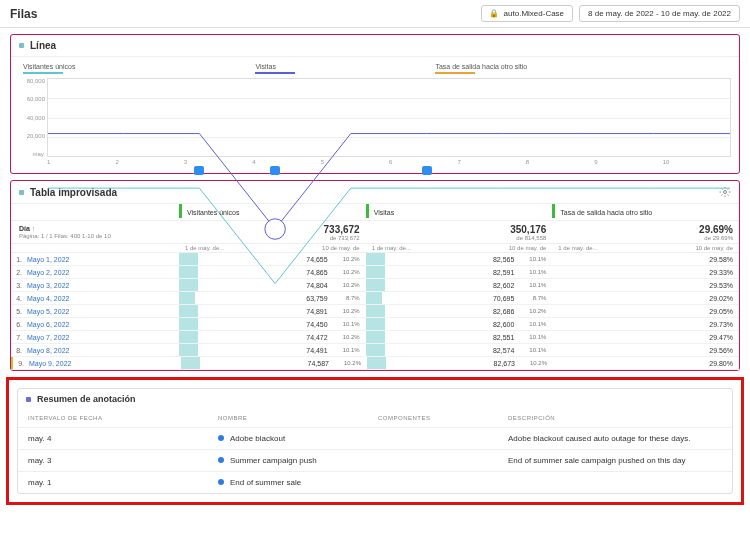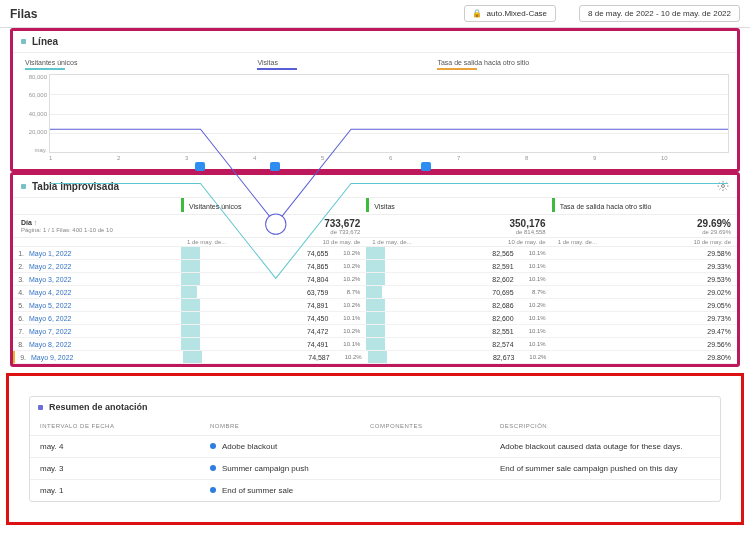--- a/index.html
+++ b/index.html
@@ -1,21 +1,21 @@
 <!DOCTYPE html>
 <html><head>
 <meta charset="utf-8">
 <style>
   * { box-sizing: border-box; margin: 0; padding: 0; }
   body { font-family: Arial, sans-serif; font-size: 9px; color: #333; background: #fff; width: 750px; }
   .top-bar { display: flex; align-items: center; justify-content: space-between; padding: 5px 10px; border-bottom: 1px solid #ddd; }
   .top-bar h1 { font-size: 12px; font-weight: bold; }
-  .top-right { display: flex; gap: 23px; align-items: center; }
+  .top-right { display: flex; gap: 6px; align-items: center; }
   .pill { border: 1px solid #ccc; border-radius: 3px; padding: 3px 8px; font-size: 8px; display: inline-flex; align-items: center; gap: 4px; background: #fff; }
-  .panel { border: 3px solid #be185d; margin: 0 10px; border-radius: 3px; }
+  .panel { border: 1px solid #be185d; margin: 6px 10px; border-radius: 3px; }
   .panel-hdr { display: flex; align-items: center; gap: 6px; padding: 5px 8px; border-bottom: 1px solid #eee; }
   .panel-hdr .dot { width: 5px; height: 5px; background: #7ac0c8; border-radius: 1px; }
   .panel-hdr b { font-size: 10px; }
   .panel-hdr .spacer { flex: 1; }
   .gear { width: 12px; height: 12px; color: #888; }
   
   .legend { display: flex; gap: 60px; padding: 6px 12px 0; font-size: 7px; }
   .leg-item span { color:#555; }
   .leg-item .line { display:block; width: 40px; height: 2px; margin-top:2px; }
   .leg1 { background:#5fc6cf; }
@@ -47,26 +47,26 @@
   .range-row .rc { flex:1; display:flex; justify-content:space-between; padding:1px 6px; }
   .data-row { display:flex; align-items:center; border-bottom:1px solid #f1f1f1; font-size:7px; height:13px; }
   .data-row .idx { width:14px; text-align:right; padding-right:3px; color:#666; }
   .data-row .day { width:154px; color:#3373c4; padding-left:2px; }
   .dcell { flex:1; position:relative; display:flex; align-items:center; justify-content:flex-end; padding-right:6px; height:100%; }
   .bar-bg { position:absolute; left:0; top:0; bottom:0; background:#aee1e2; opacity:0.9; }
   .val { position:relative; z-index:2; }
   .pct { position:relative; z-index:2; color:#777; font-size:6px; margin-left:4px; width:28px; text-align:right; }
   .yellow-edge { border-left:2px solid #e2b62d; }
   
-  .annot-wrap { border:3px solid #d11; margin:6px 6px; padding:20px; }
+  .annot-wrap { border:3px solid #d11; margin:6px 6px; padding:8px; }
   .annot-panel { border:1px solid #ddd; border-radius:3px; }
   .annot-hdr { display:flex; align-items:center; gap:6px; padding:5px 8px; }
   .annot-hdr .dot { width:5px; height:5px; background:#6a6fd8; border-radius:1px; }
   .atable-head { display:flex; font-size:6px; color:#888; text-transform:uppercase; padding:6px 10px; letter-spacing:0.5px; }
-  .ac1 { width:170px; } .ac2 { width:160px; } .ac3 { width:130px; } .ac4 { flex:1; }
+  .ac1 { width:190px; } .ac2 { width:160px; } .ac3 { width:130px; } .ac4 { flex:1; }
   .arow { display:flex; align-items:center; padding:6px 10px; border-top:1px solid #eee; font-size:8px; }
   .arow .bullet { display:inline-block; width:6px; height:6px; border-radius:50%; background:#2e7de0; margin-right:6px; }
   .lock-icon::before { content:"🔒"; font-size:8px; }
 </style>
 </head>
 <body>
 
 <div class="top-bar">
   <h1>Filas</h1>
   <div class="top-right">
@@ -349,21 +349,21 @@
       <div class="ac1">INTERVALO DE FECHA</div>
       <div class="ac2">NOMBRE</div>
       <div class="ac3">COMPONENTES</div>
       <div class="ac4">DESCRIPCIÓN</div>
     </div>
     <div id="annot-rows">
         <div class="arow">
           <div class="ac1">may. 4</div>
           <div class="ac2"><span class="bullet"></span>Adobe blackout</div>
           <div class="ac3"></div>
-          <div class="ac4">Adobe blackout caused data outage for these days.</div>
+          <div class="ac4">Adobe blackout caused auto outage for these days.</div>
         </div>
         <div class="arow">
           <div class="ac1">may. 3</div>
           <div class="ac2"><span class="bullet"></span>Summer campaign push</div>
           <div class="ac3"></div>
           <div class="ac4">End of summer sale campaign pushed on this day</div>
         </div>
         <div class="arow">
           <div class="ac1">may. 1</div>
           <div class="ac2"><span class="bullet"></span>End of summer sale</div>

